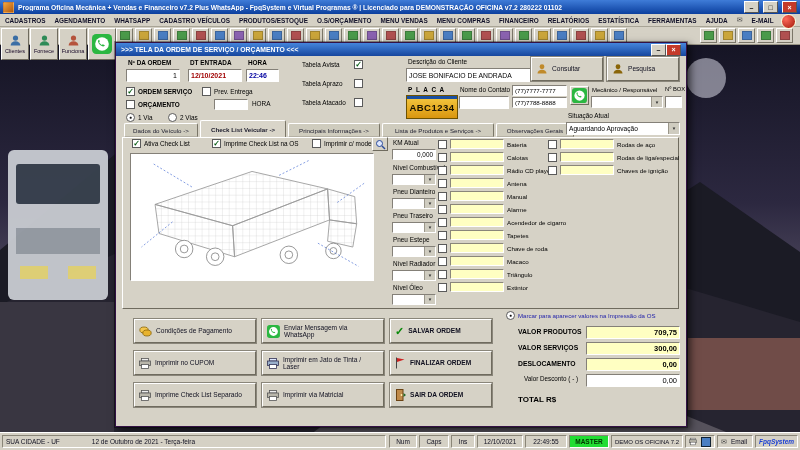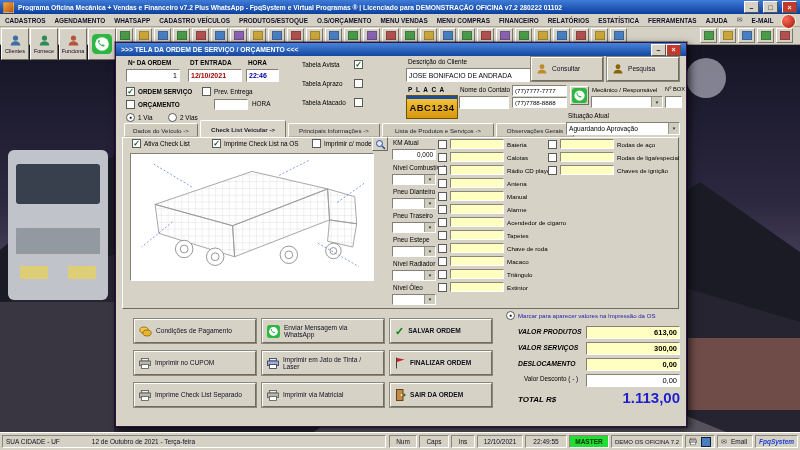--- a/index.html
+++ b/index.html
@@ -59,21 +59,21 @@
   .dd{position:absolute;background:#fff;border:1px solid;border-color:#848078 #fff #fff #848078;box-sizing:border-box;display:flex;align-items:center;
     justify-content:space-between;font-size:6.6px;padding-left:2px;overflow:hidden;white-space:nowrap;}
   .dd .ar{width:10px;align-self:stretch;background:#cfccc0;border-left:1px solid #9a968a;display:flex;align-items:center;justify-content:center;font-size:4.5px;color:#333;flex:none;}
   .tab{position:absolute;height:14px;background:#cfccbe;border:1px solid;border-color:#fff #7a7668 #b5b1a4 #fff;border-radius:2px 2px 0 0;display:flex;
     align-items:center;justify-content:center;font-size:6.2px;padding:0 3px;box-sizing:border-box;white-space:nowrap;color:#202030;}
   .tab.active{height:17px;background:#d9d5c9;font-weight:bold;border-bottom:none;z-index:2;}
   .panel{position:absolute;left:6px;top:94px;width:557px;height:172px;background:#d6d2c6;border:1px solid;border-color:#fff #6f6b5e #6f6b5e #fff;box-sizing:border-box;}
   .truckbox{position:absolute;left:14px;top:110px;width:244px;height:128px;background:#fff;border:1px solid;border-color:#848078 #fff #fff #848078;box-sizing:border-box;}
   .yf{width:54px;height:10px;background:#ffffc2;border:1px solid;border-color:#8a867a #fff #fff #8a867a;box-sizing:border-box;flex:none;}
   .cl-lb{font-size:6.2px;}
-  .totlb{position:absolute;font-size:6.8px;font-weight:bold;white-space:nowrap;font-style:italic;}
+  .totlb{position:absolute;font-size:6.8px;font-weight:bold;white-space:nowrap;}
   .total-val{position:absolute;font-size:15px;font-weight:bold;color:#1f1fcf;text-align:right;}
   
   .statusbar{position:absolute;left:0;top:432px;width:800px;height:18px;background:#d5d1c5;border-top:1px solid #fff;z-index:6;}
   .seg{position:absolute;top:2px;height:13px;border:1px solid;border-color:#8a8678 #fff #fff #8a8678;font-size:6.5px;display:flex;align-items:center;
     gap:4px;padding:0 3px;box-sizing:border-box;white-space:nowrap;overflow:hidden;color:#101020;}
   .seg.master{background:#22dd33;font-weight:bold;color:#003300;justify-content:center;}
   .seg.brand{color:#1a3fd4;font-weight:bold;font-style:italic;}
   .sq{width:8px;height:8px;background:#4a7ec2;border:1px solid #123;flex:none;}
 </style>
 </head>
@@ -575,36 +575,35 @@
     </div>
 
     <label class="rdrow" style="left:390px;top:268px;">
       <span class="rdo">
           <i class="dot">●</i>
         </span>
       <span class="ctext" style="font-size:6.1px;color:#2222aa;">Marcar para aparecer valores na Impressão da OS</span>
     </label>
     <span class="totlb" style="left:402px;top:285px;">VALOR PRODUTOS</span>
     <div class="fd y r" style="left:470px;top:283px;width:94px;height:13px;font-weight:bold;font-size:7.5px;">
-        <span>613,00</span>
+        <span>709,75</span>
       </div>
     <span class="totlb" style="left:402px;top:301px;">VALOR SERVIÇOS</span>
     <div class="fd y r" style="left:470px;top:299px;width:94px;height:13px;font-weight:bold;font-size:7.5px;">
         <span>300,00</span>
       </div>
     <span class="totlb" style="left:402px;top:317px;">DESLOCAMENTO</span>
     <div class="fd y r" style="left:470px;top:315px;width:94px;height:13px;font-weight:bold;font-size:7.5px;">
         <span>0,00</span>
       </div>
     <span class="lb" style="left:408px;top:333px;font-size:6.3px;">Valor Desconto ( - )</span>
     <div class="fd r" style="left:470px;top:331px;width:94px;height:13px;font-size:7.5px;">
         <span>0,00</span>
       </div>
     <span class="totlb" style="left:402px;top:352px;font-size:8px;">TOTAL R$</span>
-    <span class="total-val" style="left:458px;top:346px;width:106px;">1.113,00</span>
   </div>
 
   <div class="statusbar">
     <div class="seg" style="left:2px;width:384px;">
       <span>SUA CIDADE - UF</span>
       <span style="margin-left:28px;">12 de Outubro de 2021 - Terça-feira</span>
     </div>
     <div class="seg" style="left:389px;width:28px;justify-content:center;">Num</div>
     <div class="seg" style="left:419px;width:30px;justify-content:center;">Caps</div>
     <div class="seg" style="left:451px;width:24px;justify-content:center;">Ins</div>

